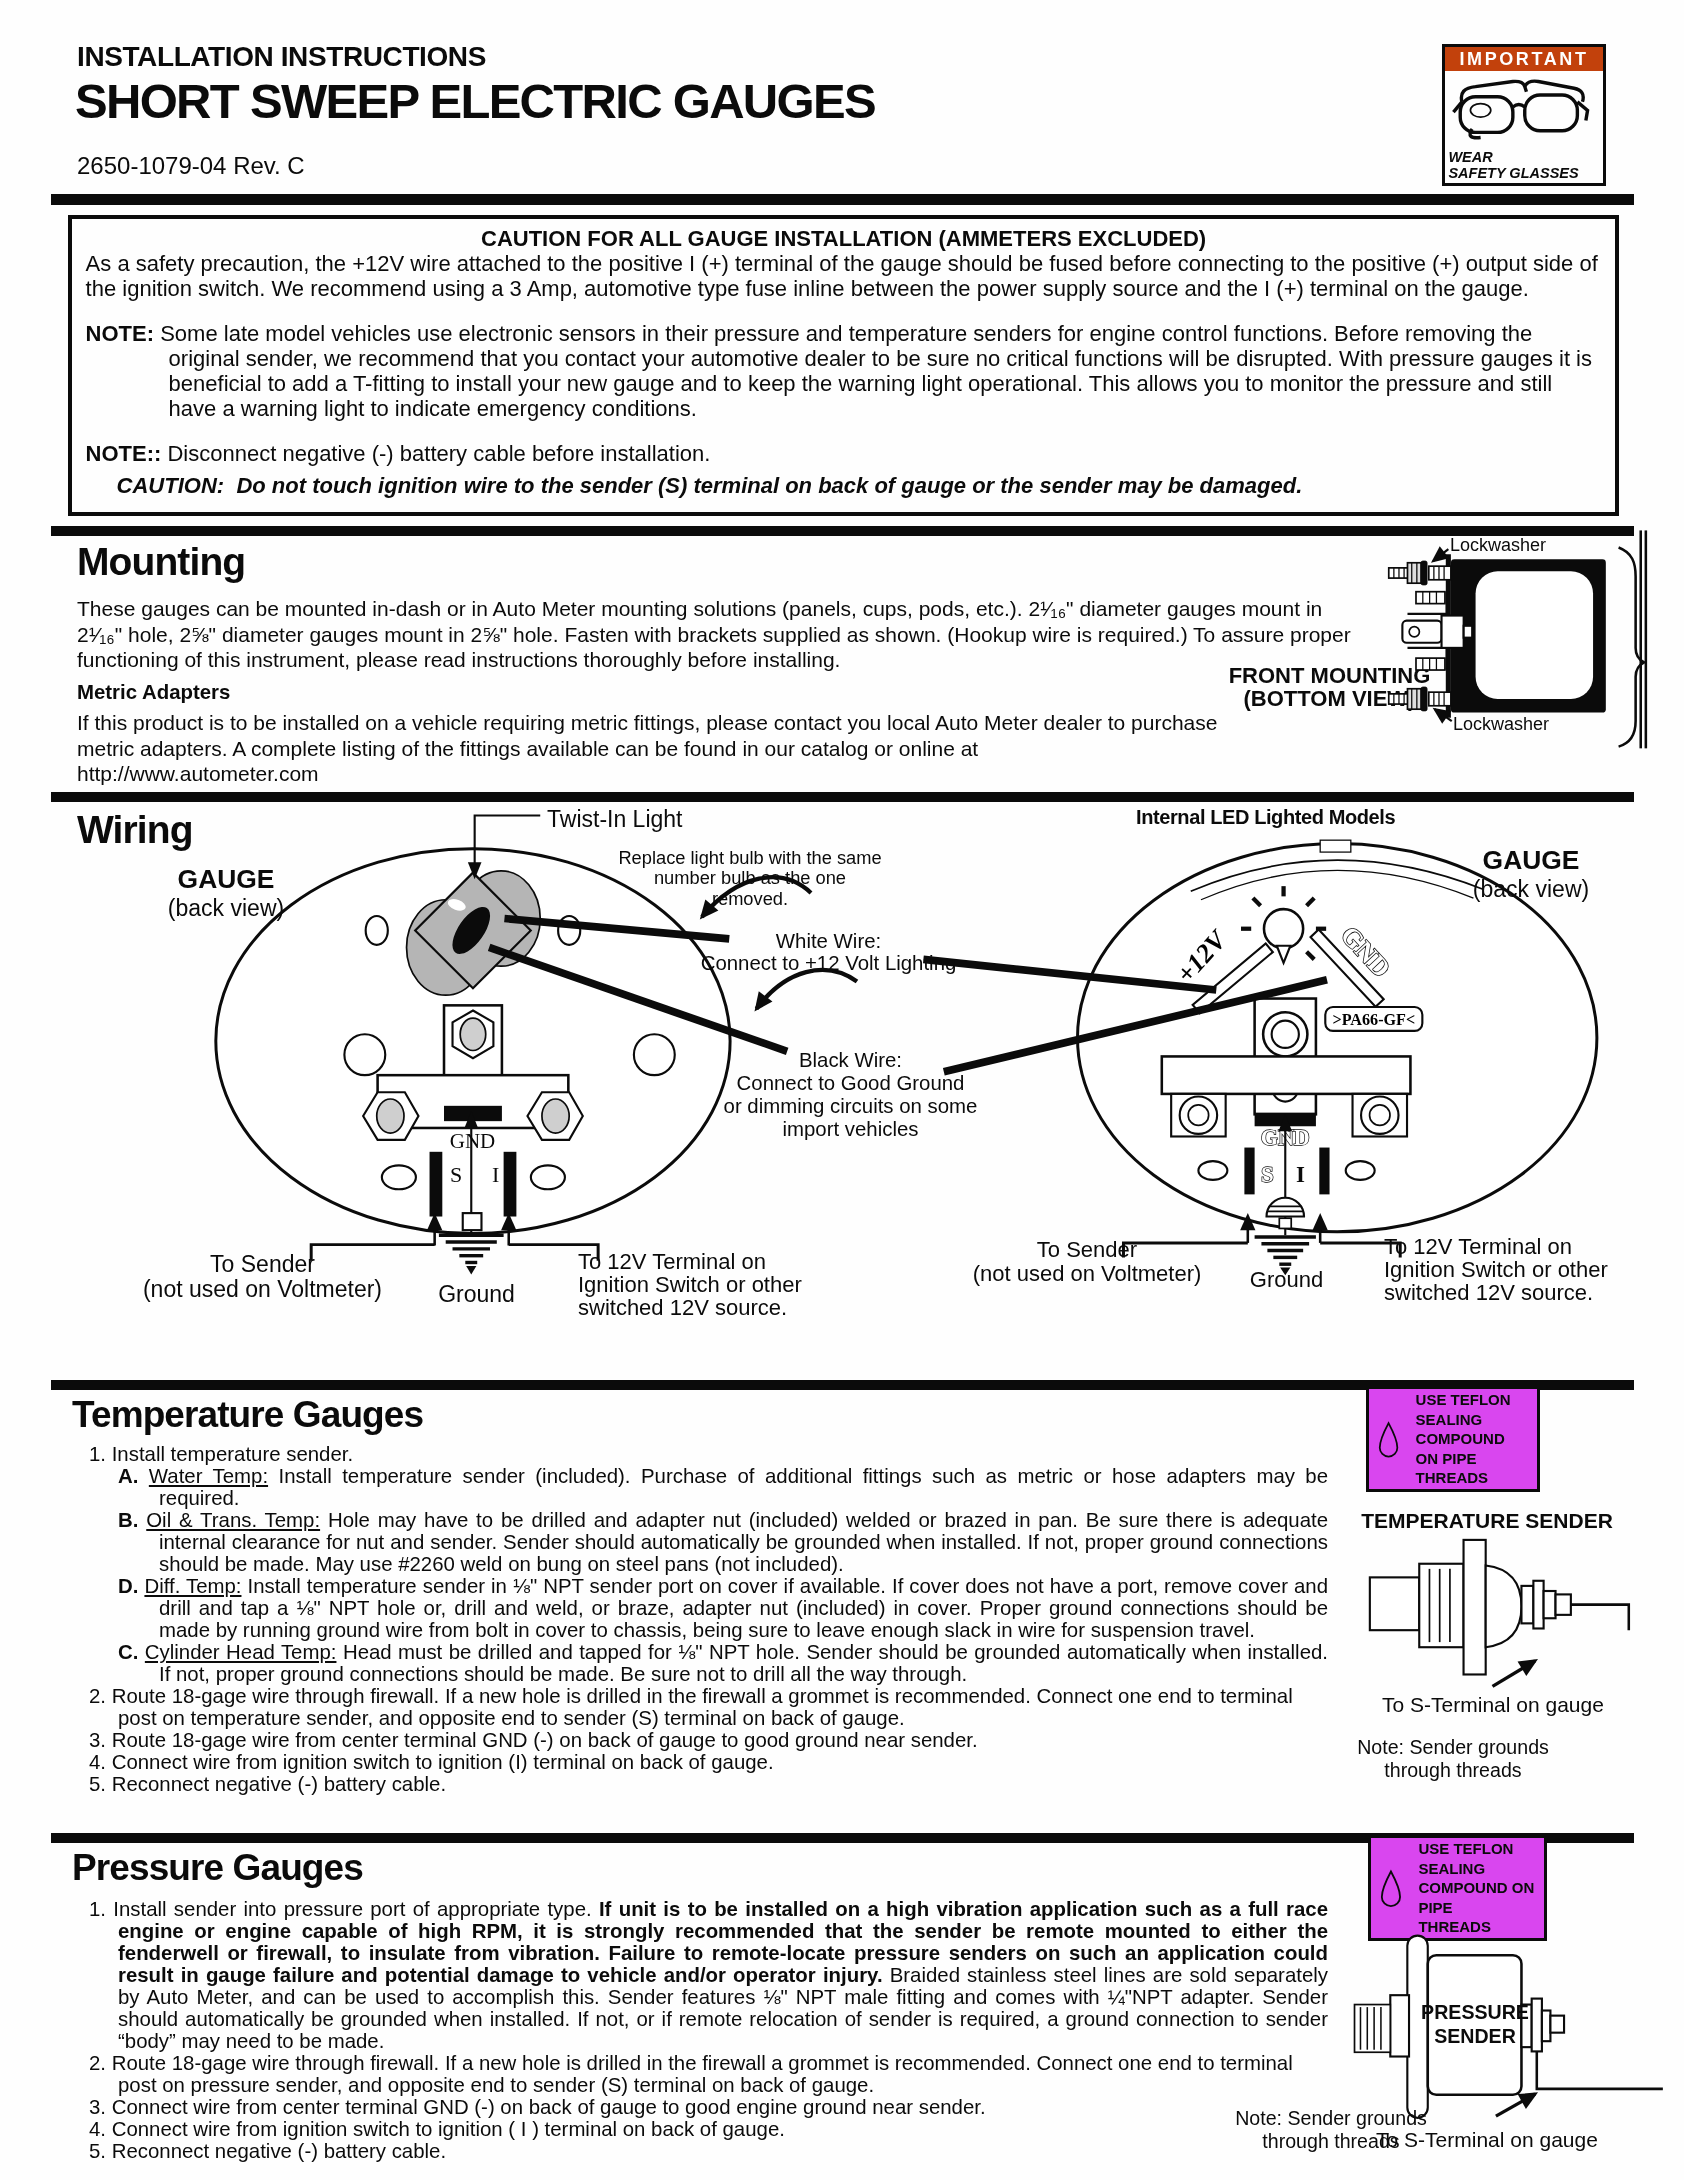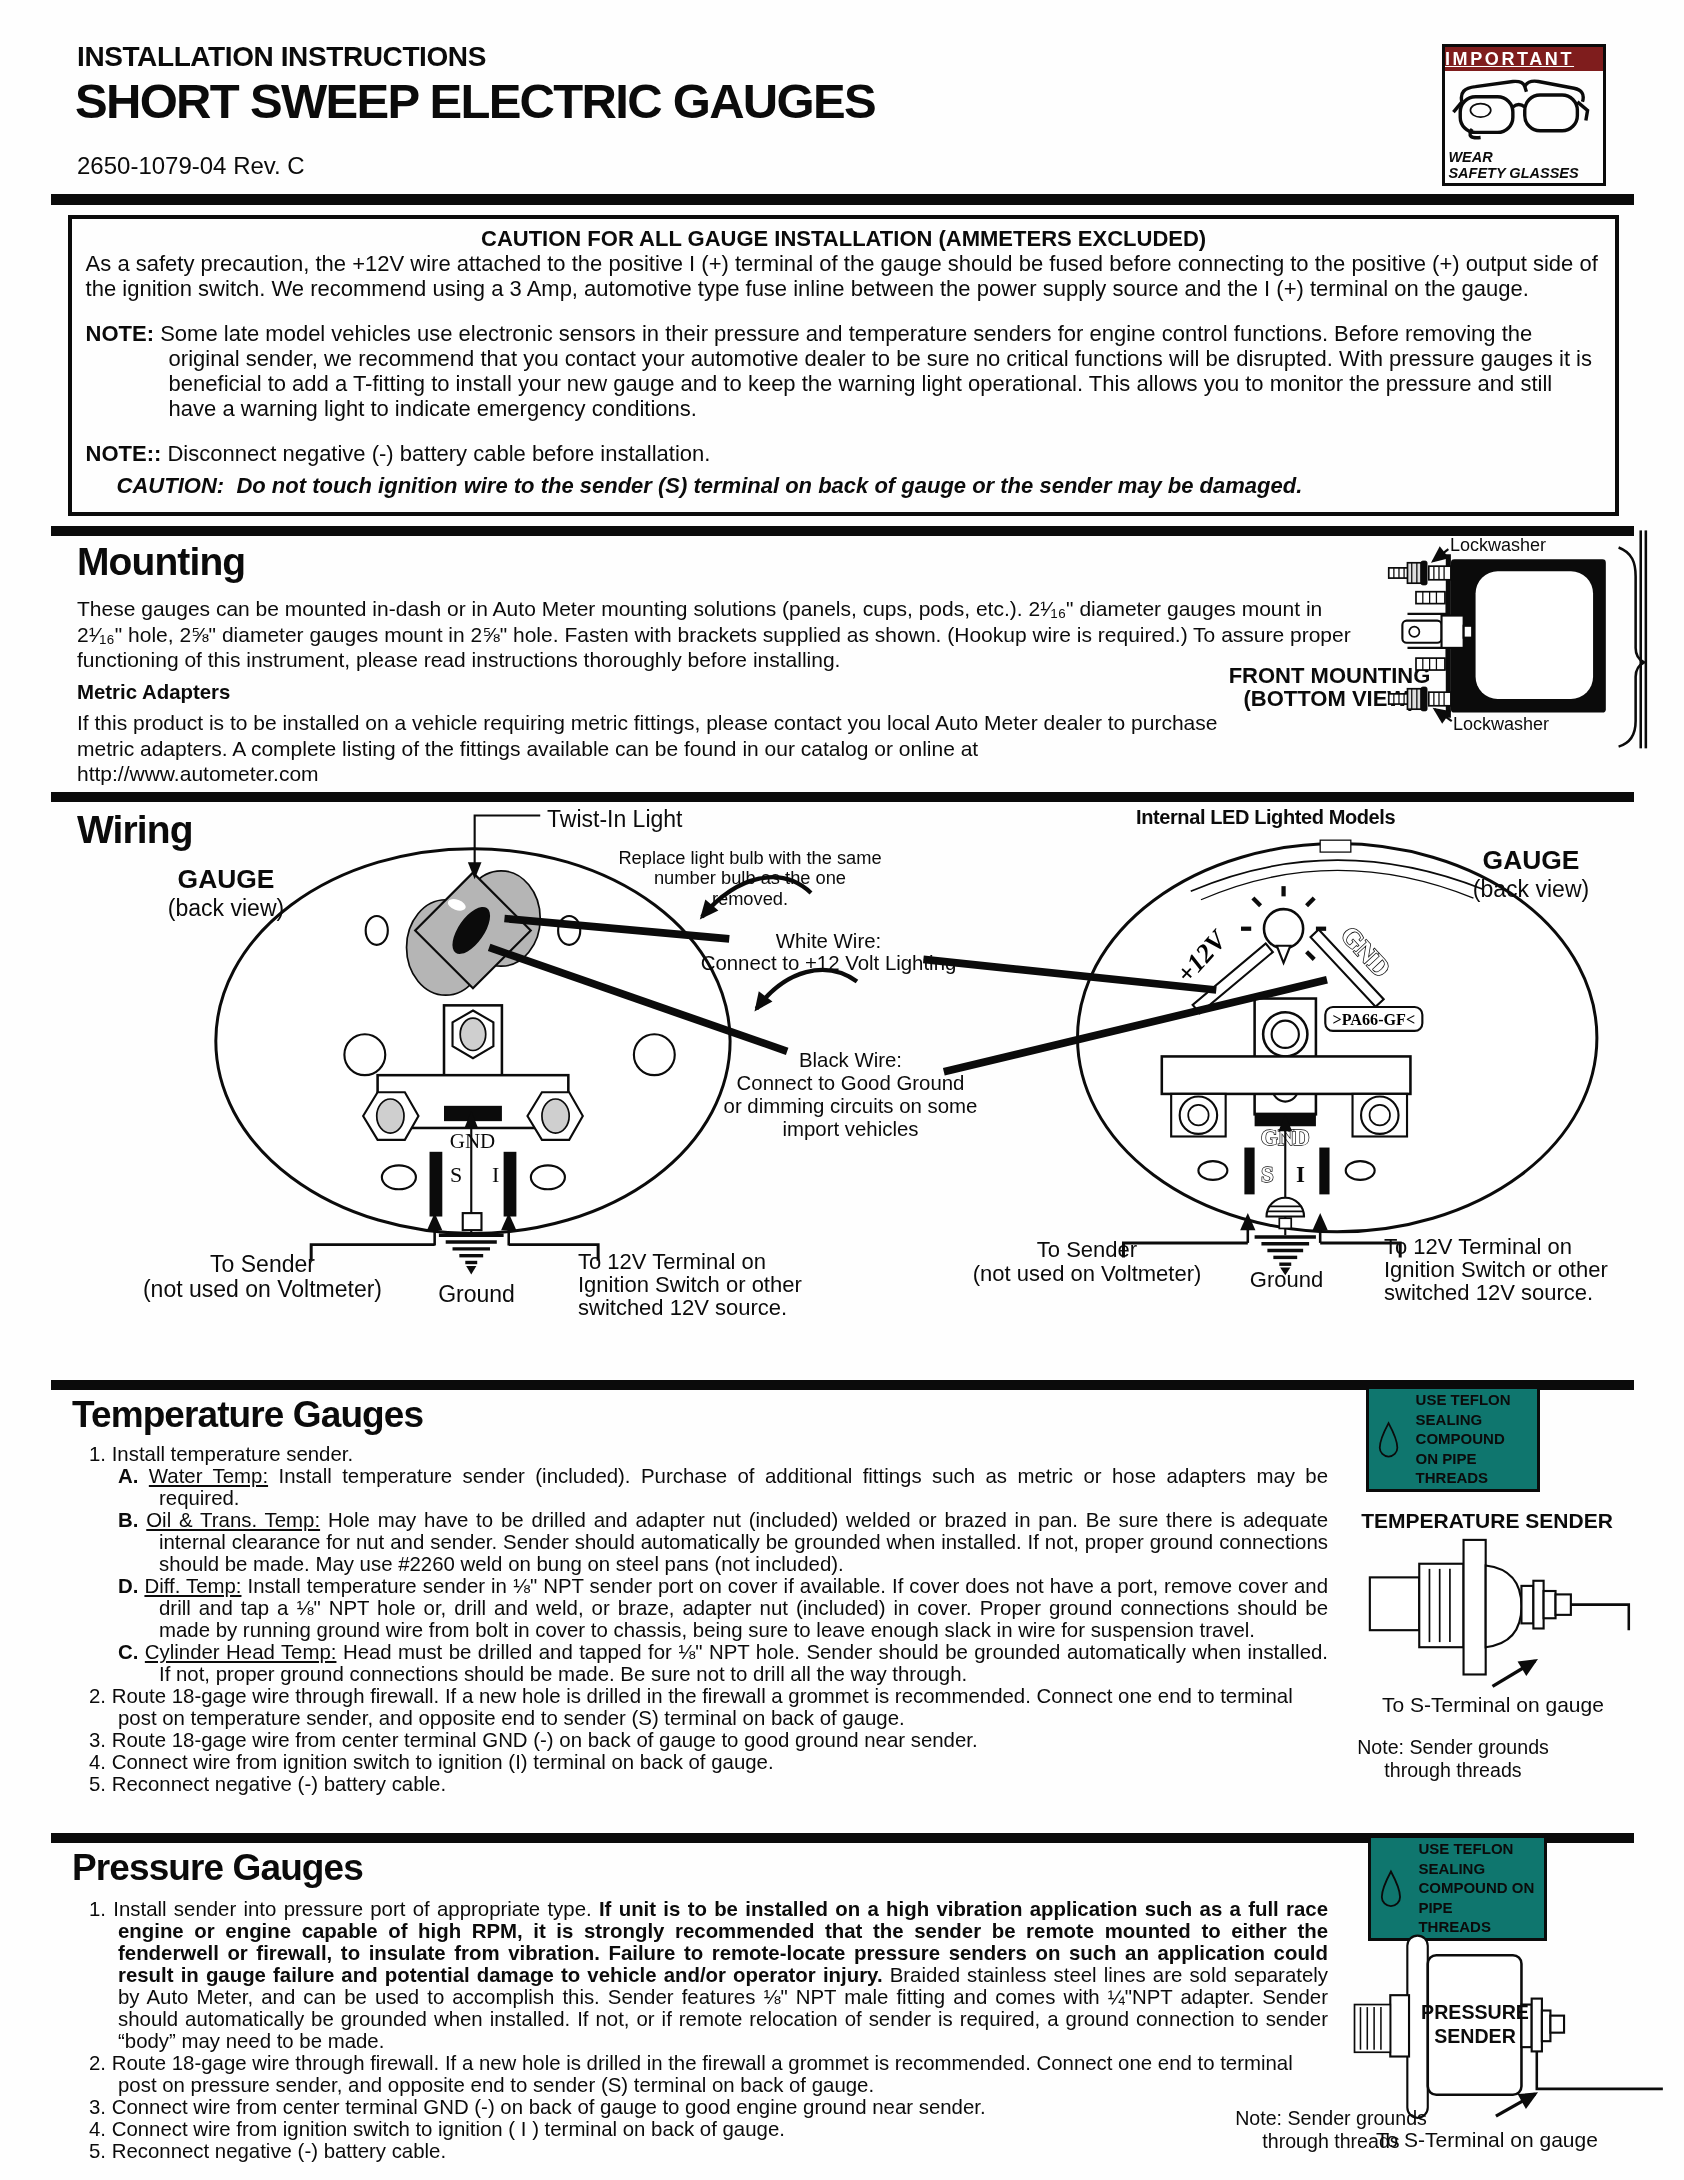--- a/index.html
+++ b/index.html
@@ -15,27 +15,27 @@
   .body-txt{font-size:21px;line-height:25.6px;}
   .list{font-size:20.4px;line-height:22px;}
   .hang{padding-left:29px;text-indent:-29px;}
   .sub{margin-left:29px;padding-left:41px;text-indent:-41px;text-align:justify;}
   .lead{font-weight:normal;text-decoration:underline;}
   .lbl{position:absolute;}
   .lines span{display:block;}
   .cau-box{position:absolute;left:68px;top:215px;width:1516px;height:279px;
            border:4.3px solid #0b0b0b;padding:6.8px 13.6px;font-size:22px;line-height:25px;}
   .note{padding-left:83px;text-indent:-83px;margin-top:20px;}
-  .teflon{position:absolute;border:3.4px solid #0b0b0b;background:#0f766e;display:flex;
+  .teflon{position:absolute;border:3.4px solid #0b0b0b;background:#d946ef;display:flex;
           align-items:center;gap:17px;padding:5.1px 8.5px;box-sizing:border-box;}
   .teflon .txt{font-size:15px;font-weight:bold;line-height:19.6px;}
   svg text{font-family:"Liberation Serif",serif;}
   .imp-box{position:absolute;left:1442px;top:44px;width:158px;height:136px;border:3.4px solid #0b0b0b;}
-  .imp-head{background:#7f1d1d;color:#fff;font-weight:bold;font-size:18px;text-align:left;
-            letter-spacing:2.6px;padding:1.7px 0;text-decoration:underline;}
+  .imp-head{background:#c2410c;color:#fff;font-weight:bold;font-size:18px;text-align:center;
+            letter-spacing:2.6px;padding:1.7px 0;}
   .imp-foot{position:absolute;left:3.4px;bottom:1.7px;font-weight:bold;font-style:italic;font-size:14.5px;line-height:16px;}
 </style>
 </head>
 <body>
 
 <div class="page">
 
   <div class="abs b" style="left:77px;top:41px;font-size:28px;letter-spacing:-0.4px;">INSTALLATION INSTRUCTIONS</div>
   <div class="abs b" style="left:75px;top:73px;font-size:49px;letter-spacing:-1.7px;">SHORT SWEEP ELECTRIC GAUGES</div>
   <div class="abs" style="left:77px;top:152px;font-size:24px;">2650-1079-04 Rev. C</div>

